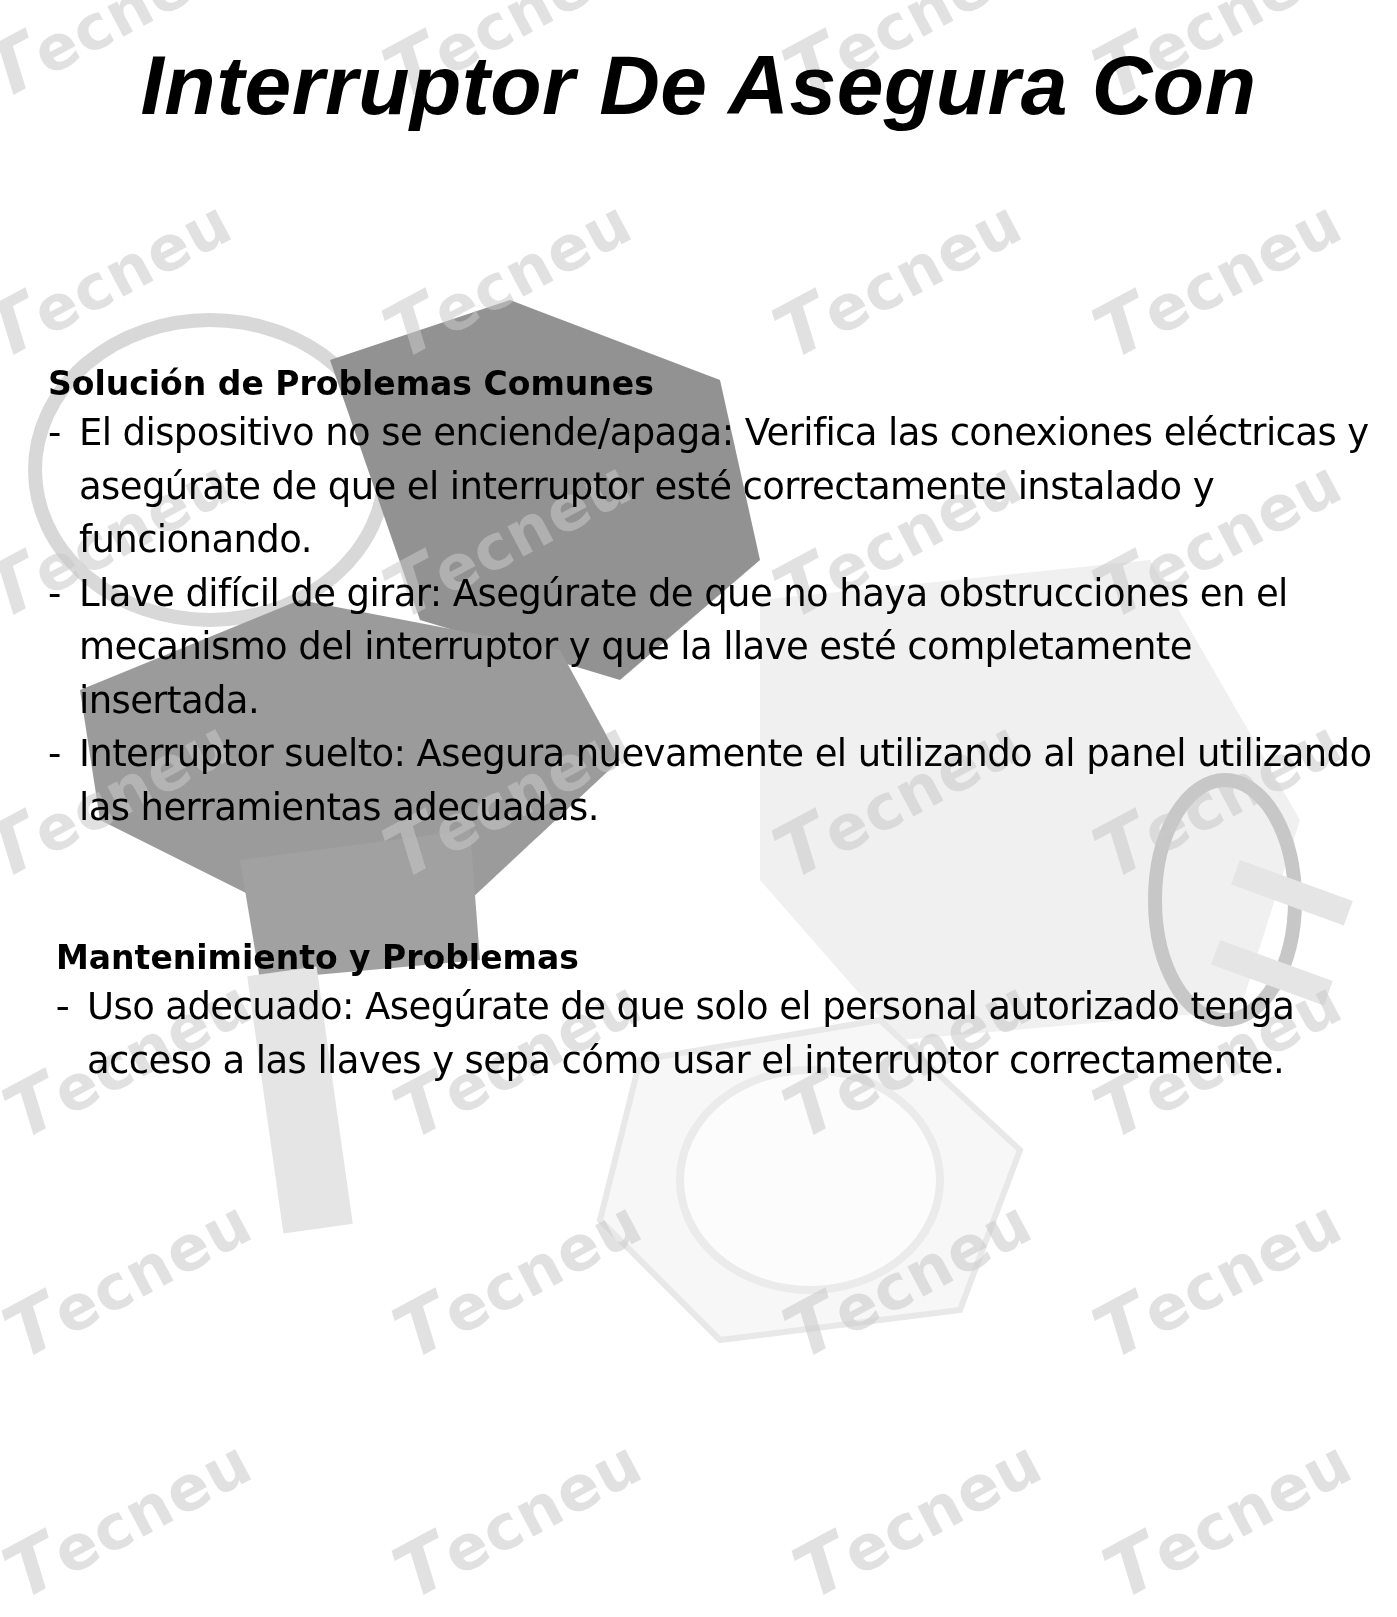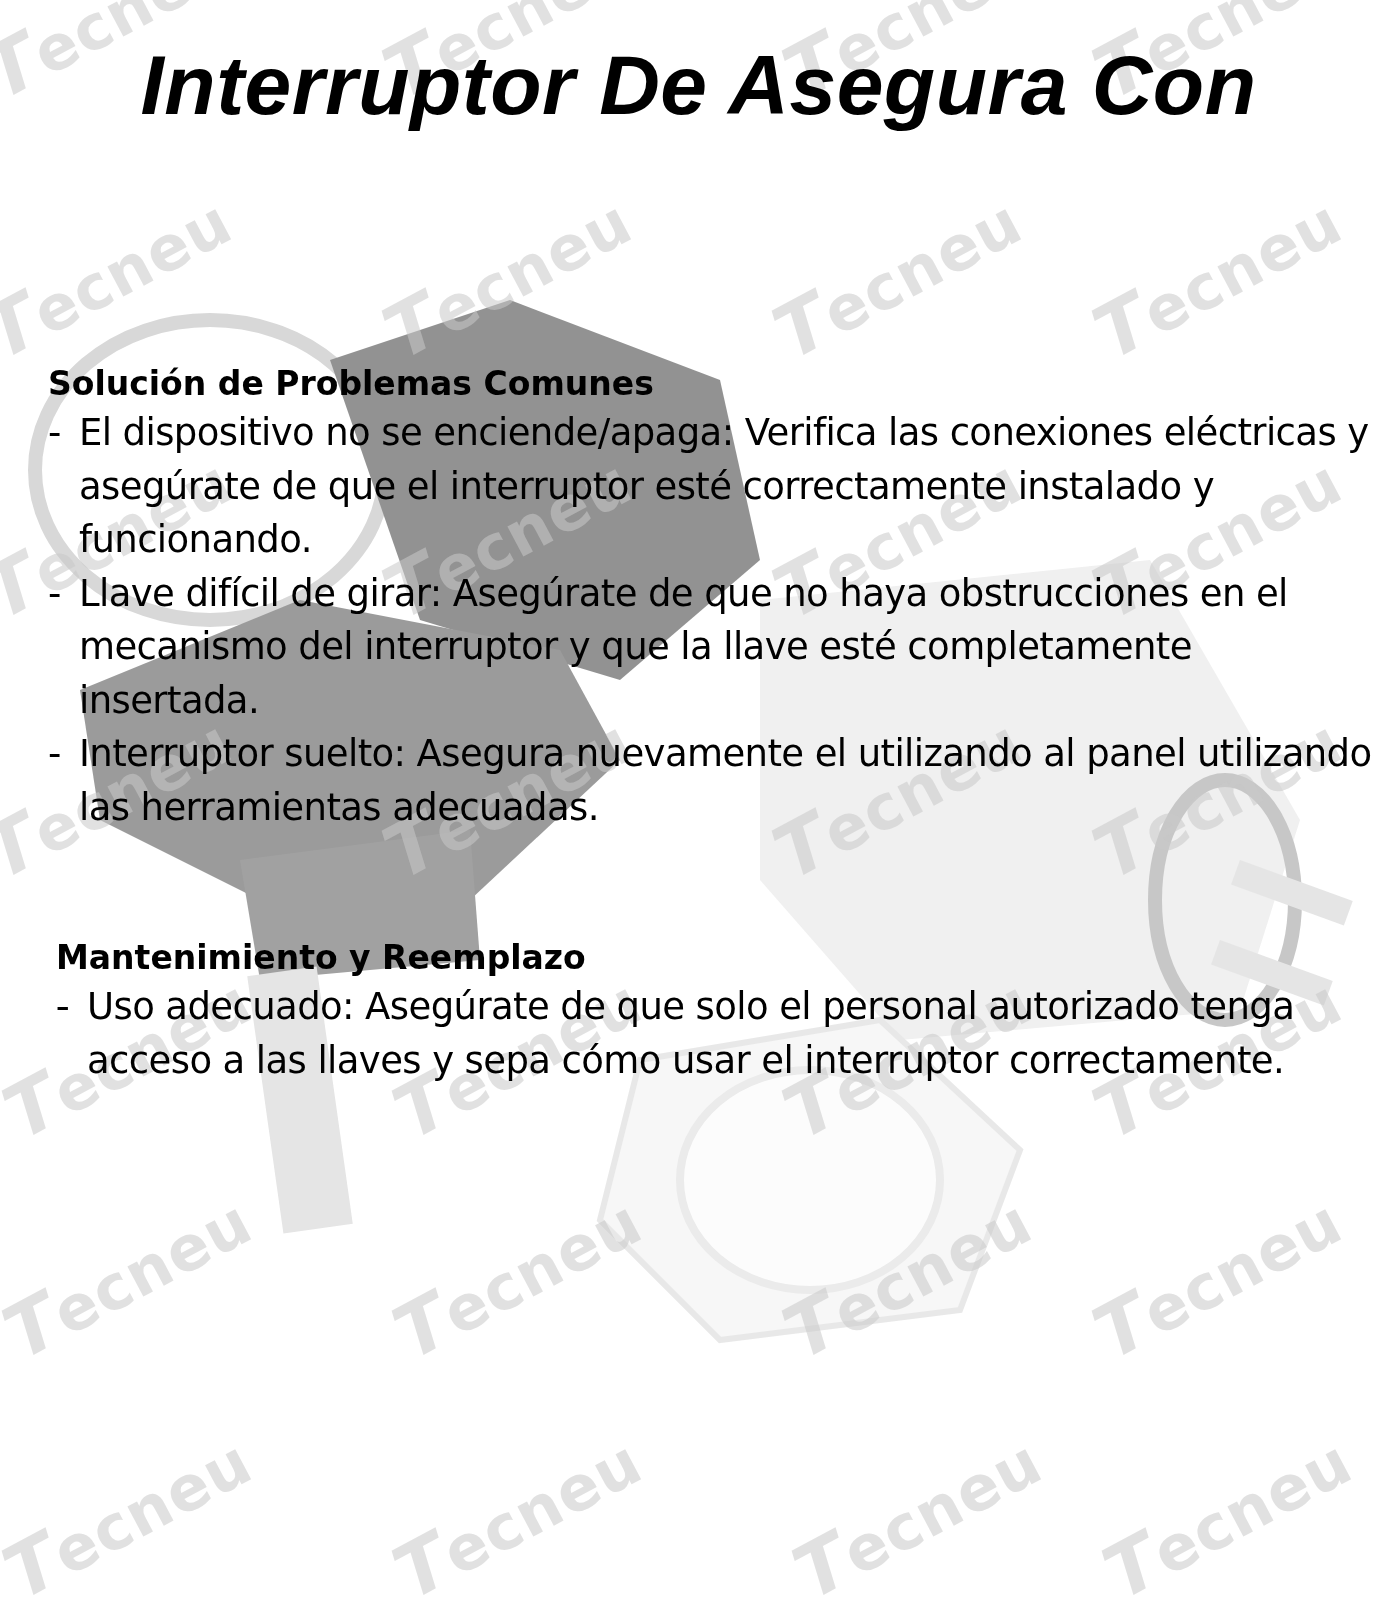--- a/index.html
+++ b/index.html
@@ -101,20 +101,20 @@
   <section class="section" id="sec1">
     <h2>Solución de Problemas Comunes</h2>
     <ul>
       <li><span class="dash">-</span><span>El dispositivo no se enciende/apaga: Verifica las conexiones eléctricas y asegúrate de que el interruptor esté correctamente instalado y funcionando.</span></li>
       <li><span class="dash">-</span><span>Llave difícil de girar: Asegúrate de que no haya obstrucciones en el mecanismo del interruptor y que la llave esté completamente insertada.</span></li>
       <li><span class="dash">-</span><span>Interruptor suelto: Asegura nuevamente el utilizando al panel utilizando las herramientas adecuadas.</span></li>
     </ul>
   </section>
 
   <section class="section" id="sec2">
-    <h2>Mantenimiento y Reemplazo</h2>
+    <h2>Mantenimiento y Problemas</h2>
     <ul>
       <li><span class="dash">-</span></li>
       <li><span class="dash">-</span></li>
       <li><span class="dash">-</span><span>Uso adecuado: Asegúrate de que solo el personal autorizado tenga acceso a las llaves y sepa cómo usar el interruptor correctamente.</span></li>
     </ul>
   </section>
 </div>
 
 </body></html>

